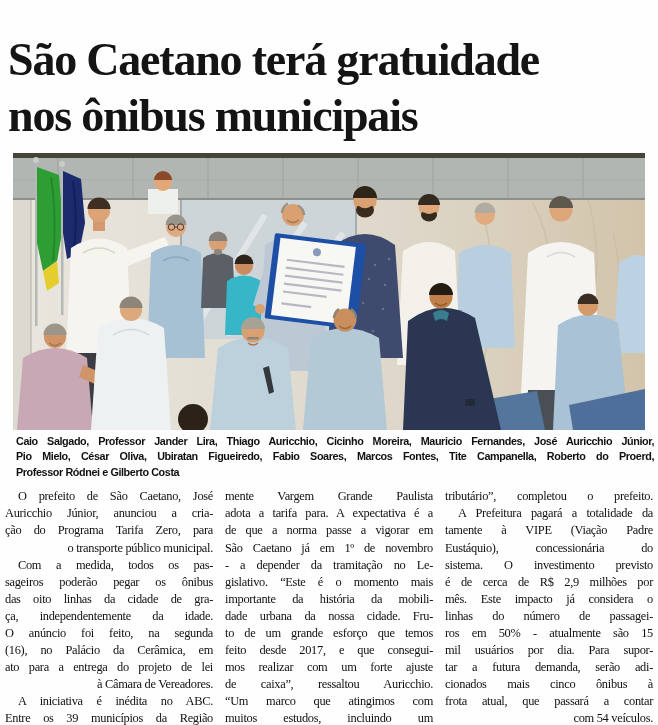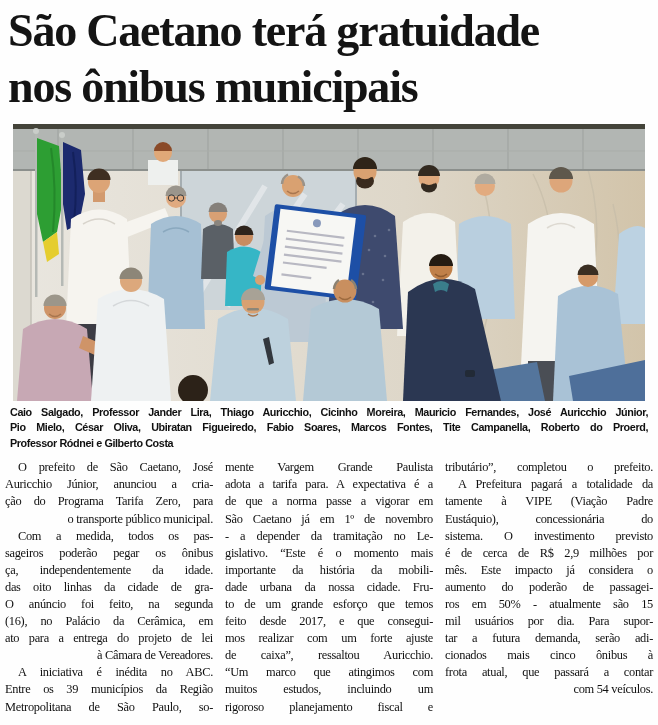--- a/index.html
+++ b/index.html
@@ -9,20 +9,21 @@
     width: 658px;
     height: 725px;
     background: #fefefe;
     overflow: hidden;
     font-family: "Liberation Serif", serif;
     color: #121212;
   }
   
   .headline {
     padding: 3px 10px 0 8px;
+    margin-top: 29px;
   }
   .headline div {
     font-family: "Liberation Serif", serif;
     font-weight: bold;
     font-size: 46px;
     line-height: 56px;
     letter-spacing: -1.2px;
     color: #141414;
     white-space: nowrap;
   }
@@ -30,21 +31,21 @@
   .photo-wrap {
     margin: 9px 13px 0 13px;
     width: 632px;
     height: 277px;
     overflow: hidden;
     background: #e8e5dc;
   }
   .photo-wrap svg { display: block; }
   
   .caption {
-    margin: 4px 10px 0 10px;
+    margin: 4px 10px 0 16px;
     width: 638px;
     font-family: "Liberation Sans", sans-serif;
     font-weight: bold;
     font-size: 10.8px;
     line-height: 15.4px;
     letter-spacing: -0.4px;
     color: #101010;
   }
   .cap-line.just { text-align: justify; text-align-last: justify; }
   
@@ -305,22 +306,22 @@
     </div>
 
   <div class="columns">
     <div class="col">
         <div class="body-line just indent">O prefeito de São Caetano, José</div>
         <div class="body-line just">Auricchio Júnior, anunciou a cria-</div>
         <div class="body-line just">ção do Programa Tarifa Zero, para</div>
         <div class="body-line para-end">o transporte público municipal.</div>
         <div class="body-line just indent">Com a medida, todos os pas-</div>
         <div class="body-line just">sageiros poderão pegar os ônibus</div>
+        <div class="body-line just">das oito linhas da cidade de gra-</div>
         <div class="body-line just">ça, independentemente da idade.</div>
-        <div class="body-line just">das oito linhas da cidade de gra-</div>
         <div class="body-line just">O anúncio foi feito, na segunda</div>
         <div class="body-line just">(16), no Palácio da Cerâmica, em</div>
         <div class="body-line just">ato para a entrega do projeto de lei</div>
         <div class="body-line para-end">à Câmara de Vereadores.</div>
         <div class="body-line just indent">A iniciativa é inédita no ABC.</div>
         <div class="body-line just">Entre os 39 municípios da Região</div>
         <div class="body-line just">Metropolitana de São Paulo, so-</div>
       </div>
     <div class="col">
         <div class="body-line just">mente Vargem Grande Paulista</div>
@@ -340,21 +341,21 @@
         <div class="body-line just">rigoroso planejamento fiscal e</div>
       </div>
     <div class="col">
         <div class="body-line just">tributário”, completou o prefeito.</div>
         <div class="body-line just indent">A Prefeitura pagará a totalidade da</div>
         <div class="body-line just">tamente à VIPE (Viação Padre</div>
         <div class="body-line just">Eustáquio), concessionária do</div>
         <div class="body-line just">sistema. O investimento previsto</div>
         <div class="body-line just">é de cerca de R$ 2,9 milhões por</div>
         <div class="body-line just">mês. Este impacto já considera o</div>
-        <div class="body-line just">aumento do poderão de passagei-</div>
+        <div class="body-line just">linhas do número de passagei-</div>
         <div class="body-line just">ros em 50% - atualmente são 15</div>
         <div class="body-line just">mil usuários por dia. Para supor-</div>
         <div class="body-line just">tar a futura demanda, serão adi-</div>
         <div class="body-line just">cionados mais cinco ônibus à</div>
         <div class="body-line just">frota atual, que passará a contar</div>
         <div class="body-line para-end">com 54 veículos.</div>
       </div>
   </div>
 
 </div>

